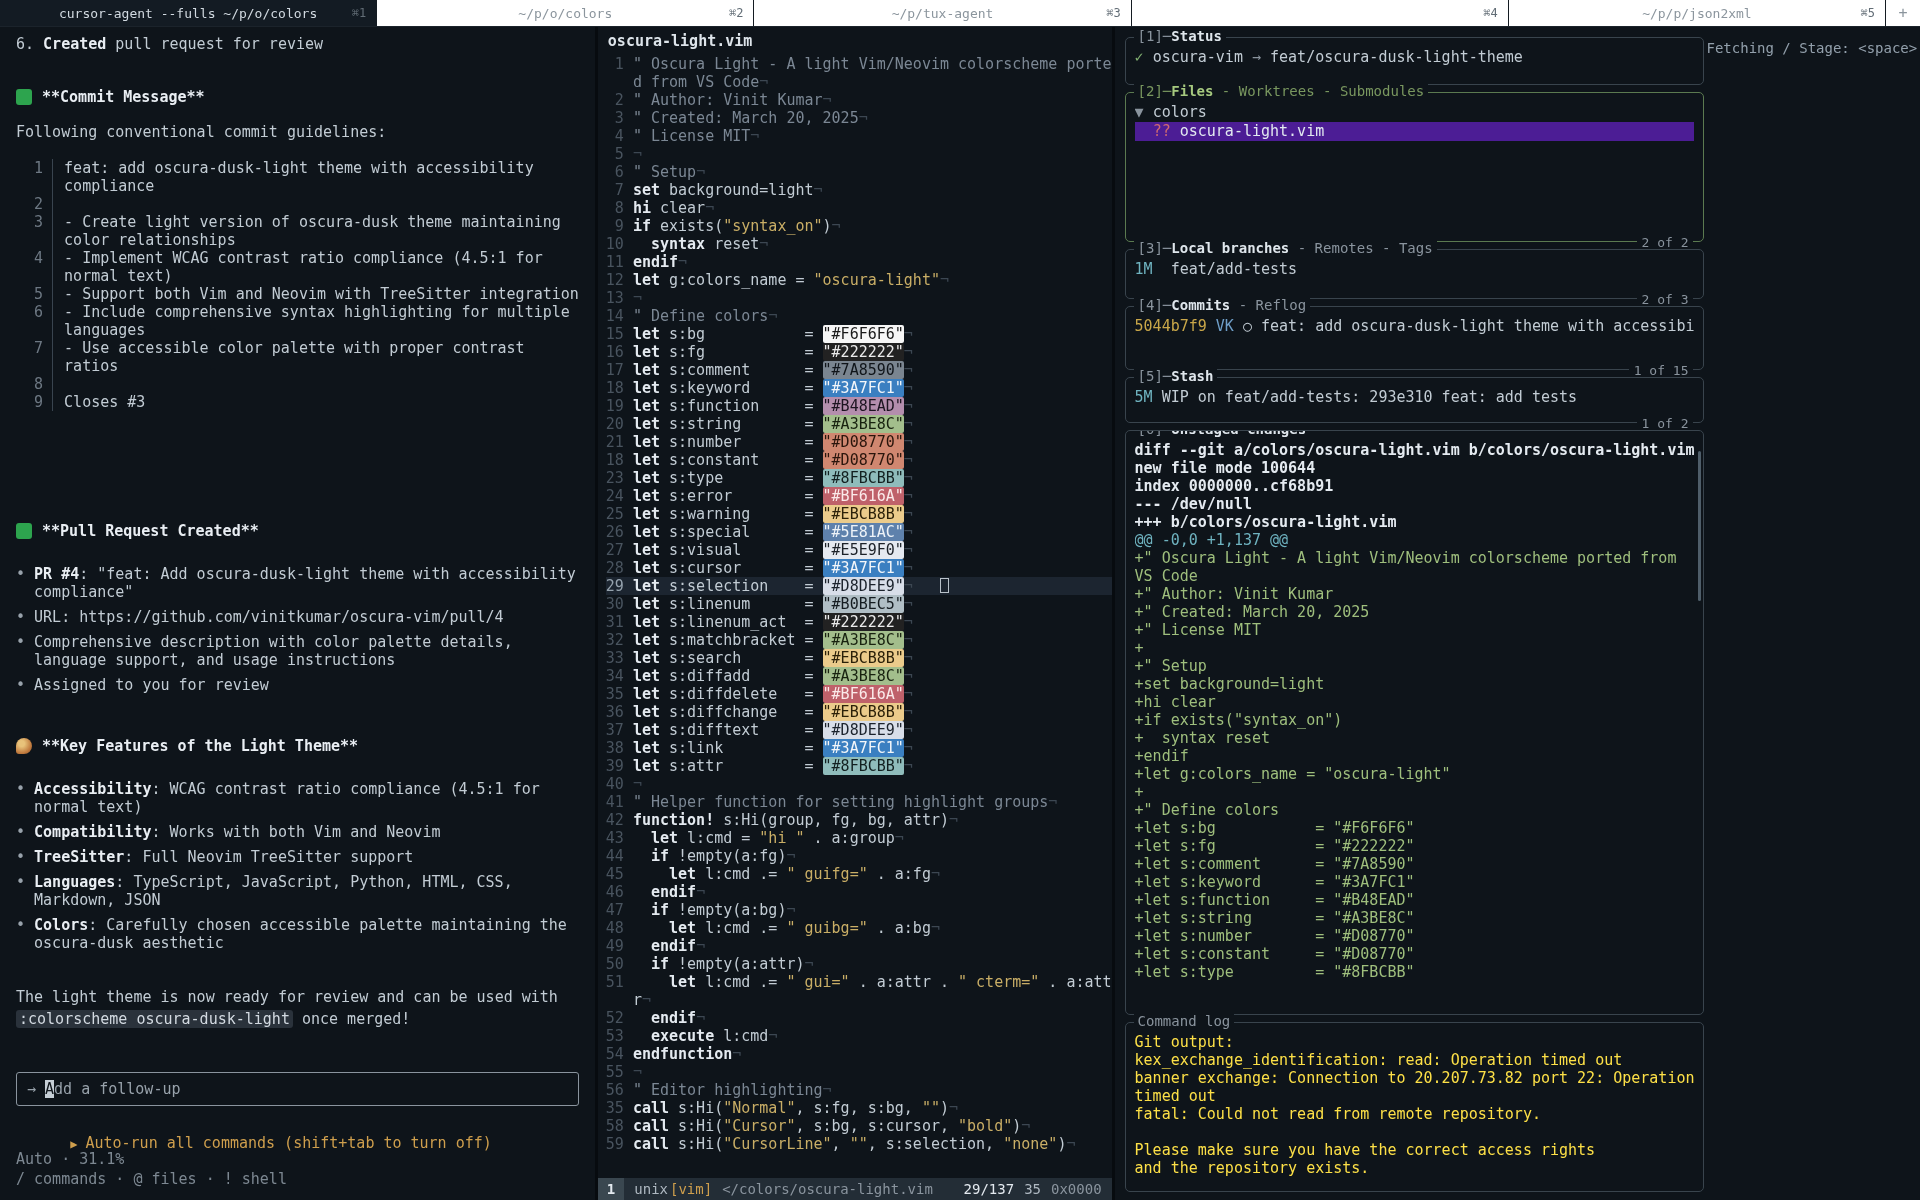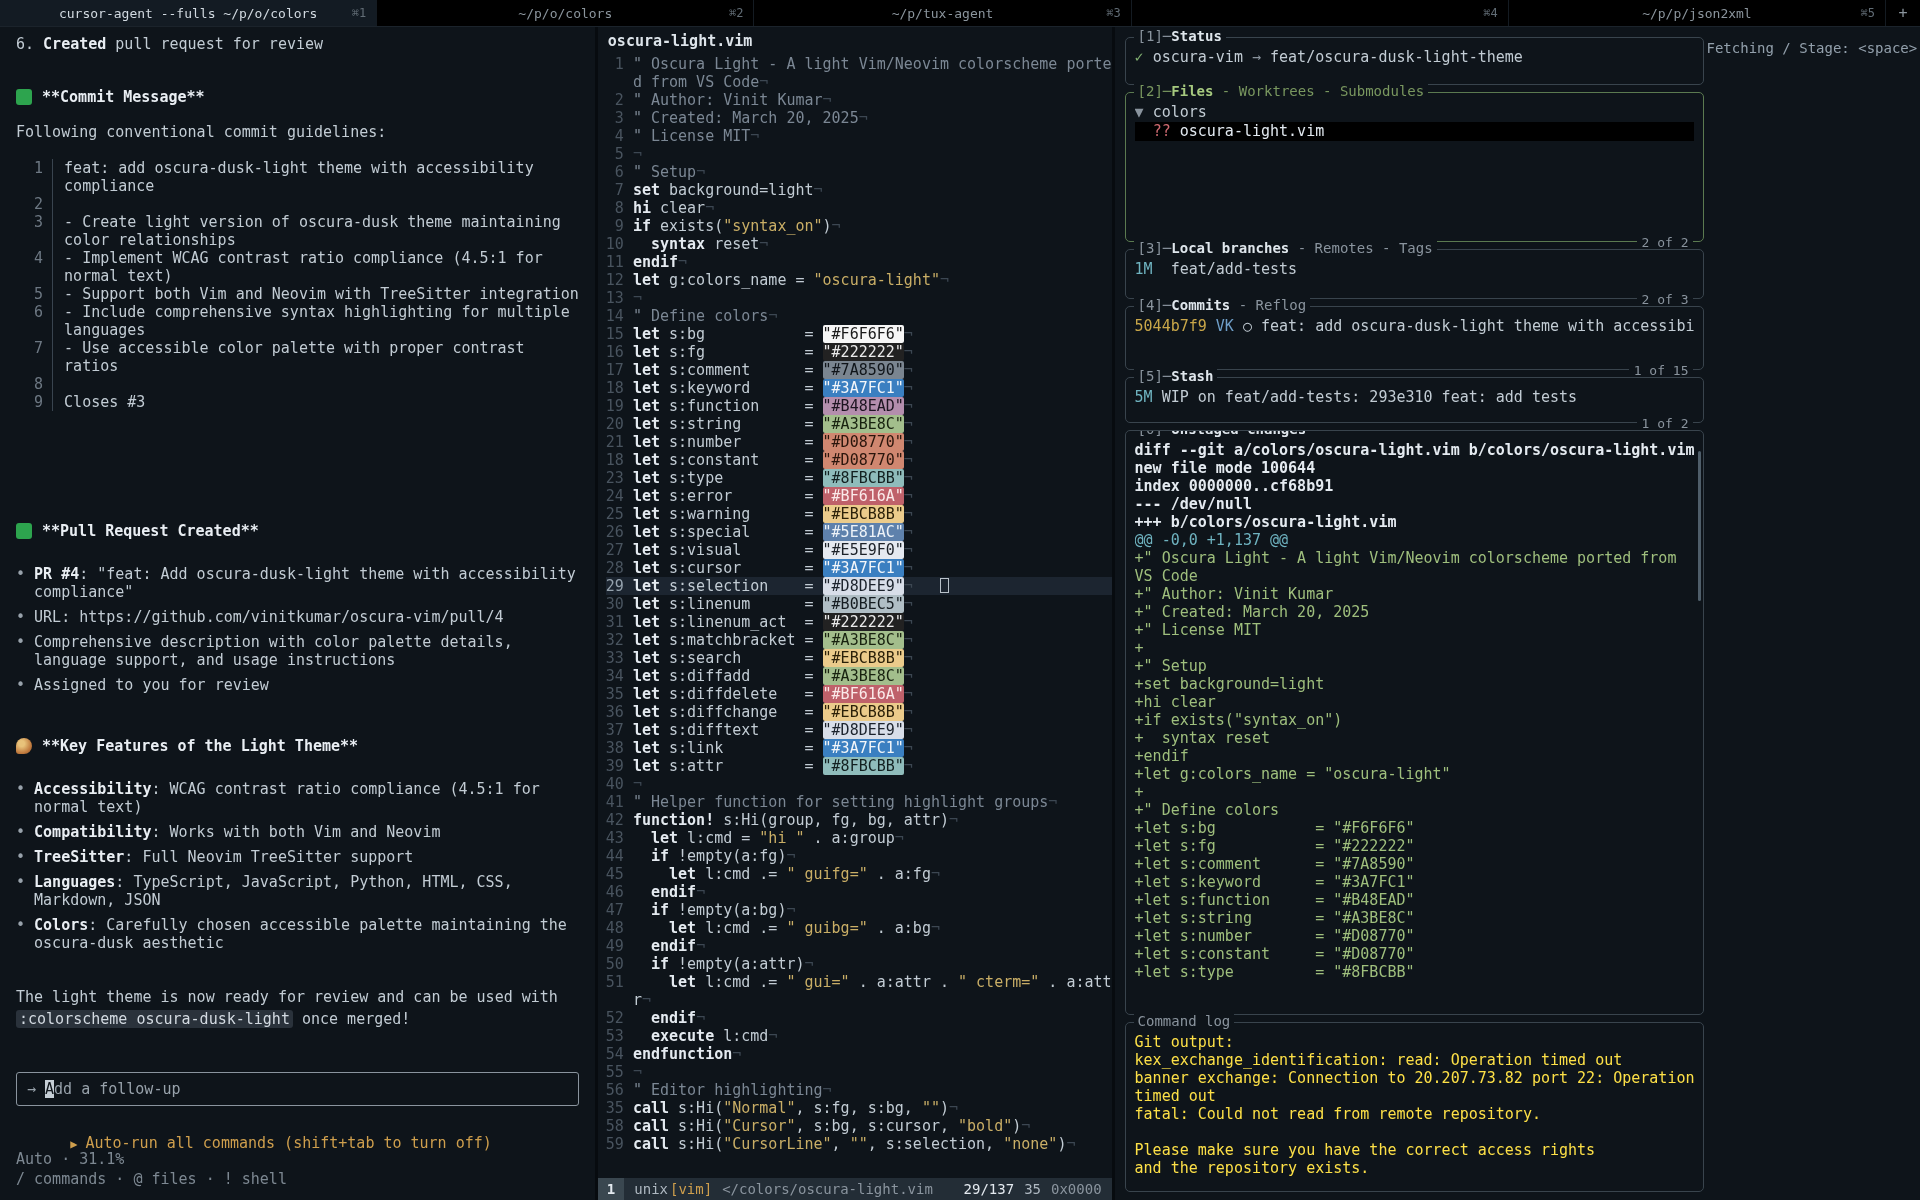--- a/index.html
+++ b/index.html
@@ -1,18 +1,18 @@
 <!DOCTYPE html>
 <html><head>
 <meta charset="utf-8">
 <style>
 *{margin:0;padding:0;box-sizing:border-box}
 html,body{width:1920px;height:1200px;overflow:hidden}
 body{background:#0e141a;color:#c2ccd4;font-family:"DejaVu Sans Mono","Liberation Mono",monospace;font-size:15px}
-.tabbar{height:27px;background:#000000;display:flex;border-bottom:1px solid #1b232b}
+.tabbar{height:27px;background:#ffffff;display:flex;border-bottom:1px solid #1b232b}
 .tab{flex:1 1 0;position:relative;display:flex;align-items:center;justify-content:center;color:#8b959d;font-size:13px;border-right:1px solid #141b22;overflow:hidden;white-space:pre}
 .tab.active{background:#131b23;color:#d2dae1}
 .tab-key{position:absolute;right:10px;color:#626d76;font-size:12px}
 .tab-plus{width:34px;display:flex;align-items:center;justify-content:center;color:#8b959d}
 .workspace{display:flex;height:1173px}
 .chat-pane{width:676px;display:flex;flex-direction:column;padding:8px 16px 12px}
 .chat-scroll{flex:1;overflow:hidden}
 .chat-line{min-height:18px;line-height:18px;white-space:pre}
 .b{font-weight:bold;color:#e9eef3}
 .code{background:#2a323b;color:#d3dae1;border-radius:3px;padding:0 3px}
@@ -72,21 +72,21 @@
 #g-stash{height:46px}
 #g-main{flex:1;min-height:0;overflow:hidden}
 #g-log{height:170px;margin-bottom:4px}
 .gtitle{position:absolute;top:-10px;left:8px;background:#0e141a;padding:0 4px;font-size:14px;color:#8a949e;white-space:pre;max-width:95%;overflow:hidden}
 #g-files .gtitle{color:#79975f}
 .gtab-active{color:#dfe6ec;font-weight:bold}
 #g-files .gtab-active{color:#a6c97f}
 .gcountlbl{position:absolute;bottom:-9px;right:10px;background:#0e141a;padding:0 5px;font-size:13px;color:#8a949e}
 .gbody{padding-top:2px}
 .grow{height:19px;line-height:19px;white-space:pre;overflow:hidden}
-.sel{background:#000000;color:#e2e9f0}
+.sel{background:#4c1d95;color:#e2e9f0}
 .ok{color:#7fae6f}
 .unst{color:#cf6a71}
 .cyan{color:#6fb3c0}
 .sha{color:#c9a749}
 .auth{color:#6f9fc9}
 .dim2{color:#8a949e}
 .dl{height:18px;line-height:18px;white-space:pre;overflow:hidden}
 .hd{color:#e4eaf0;font-weight:bold}
 .hk{color:#6fb3c0}
 .ad{color:#9fbf7d}

